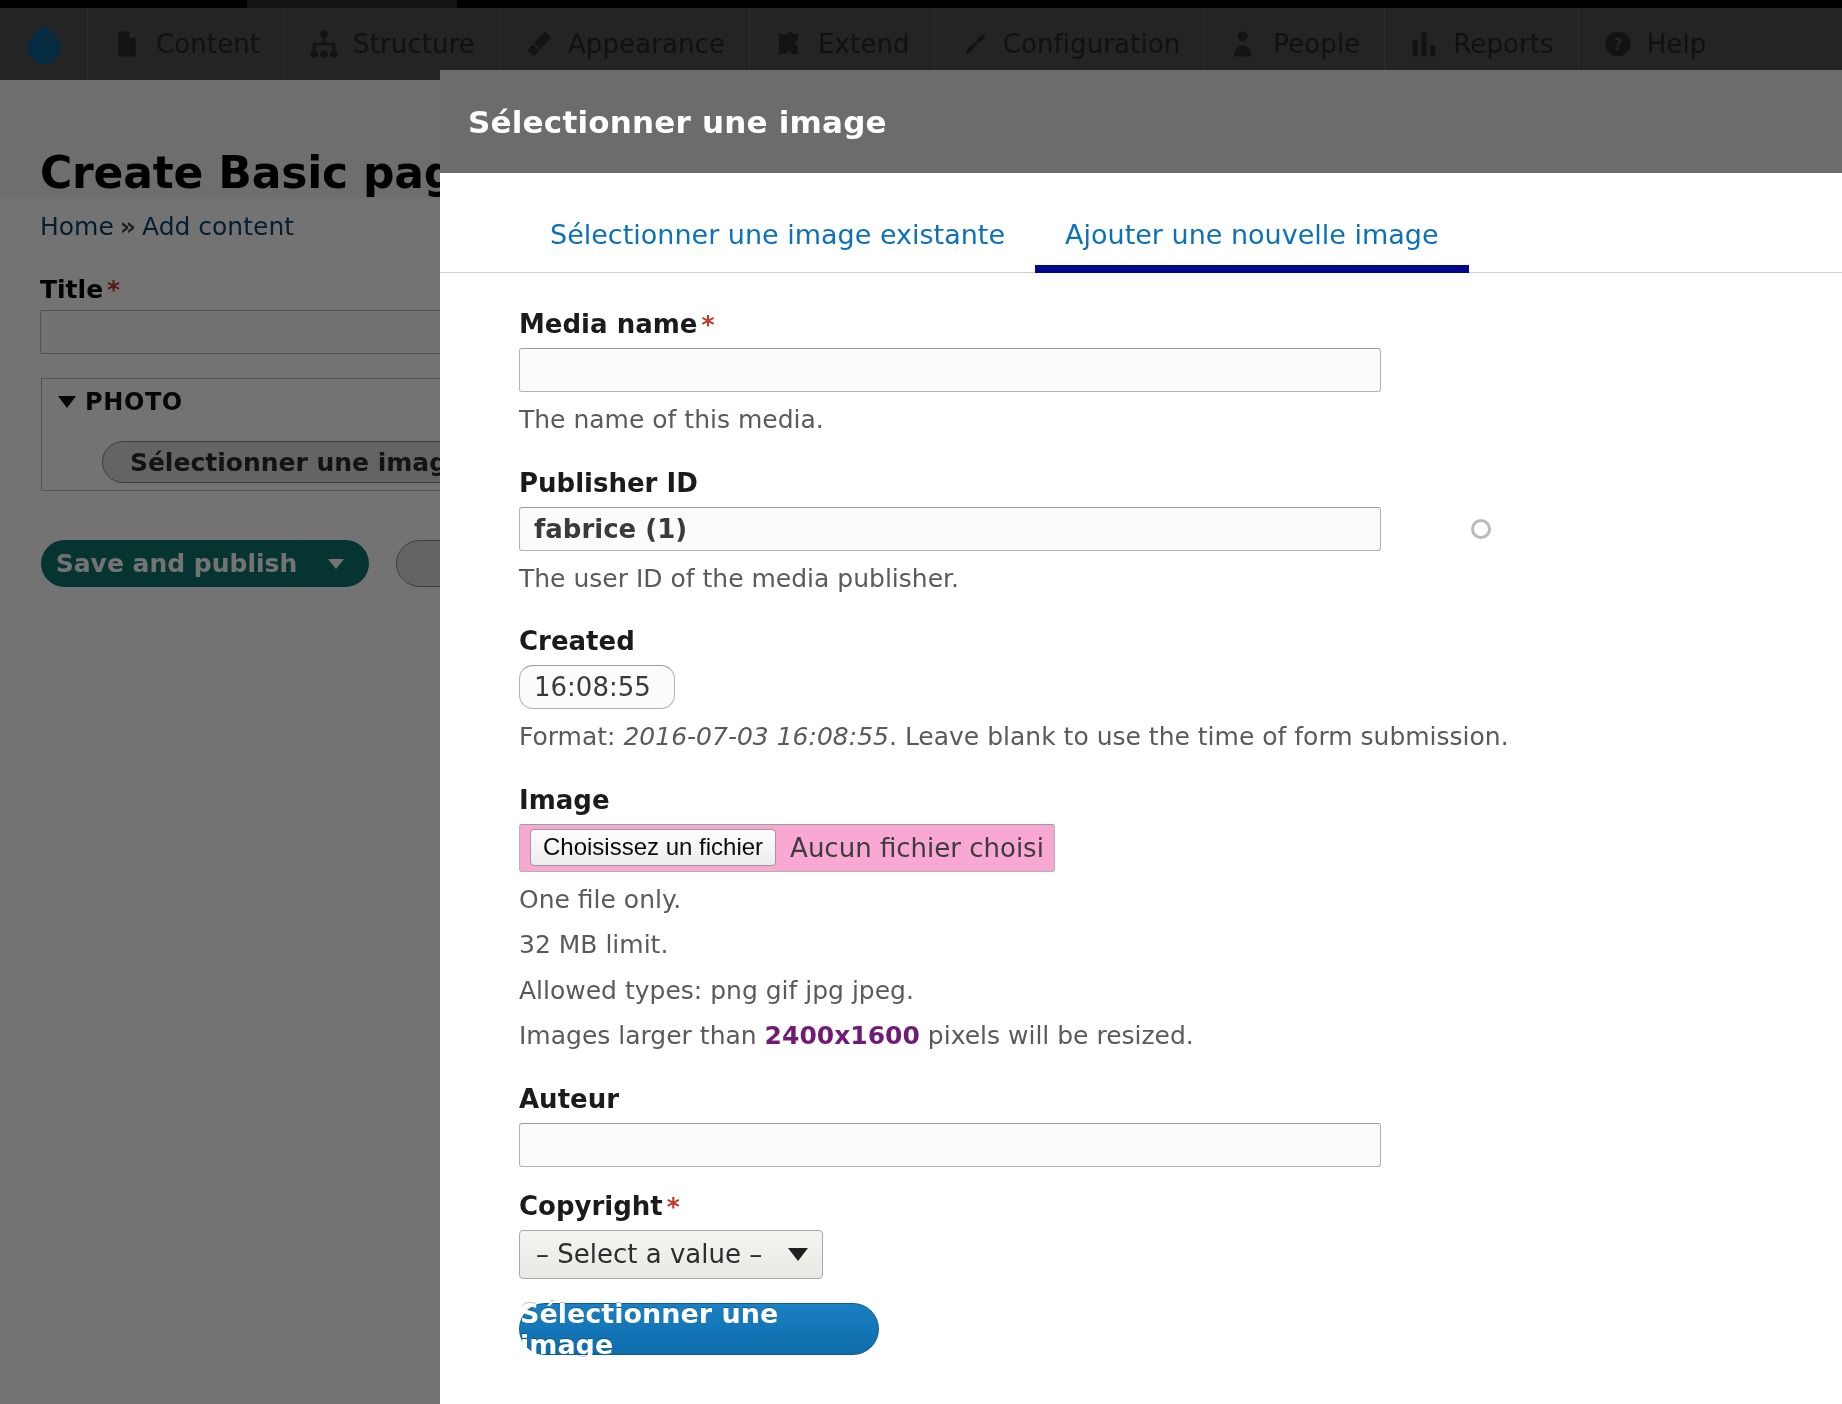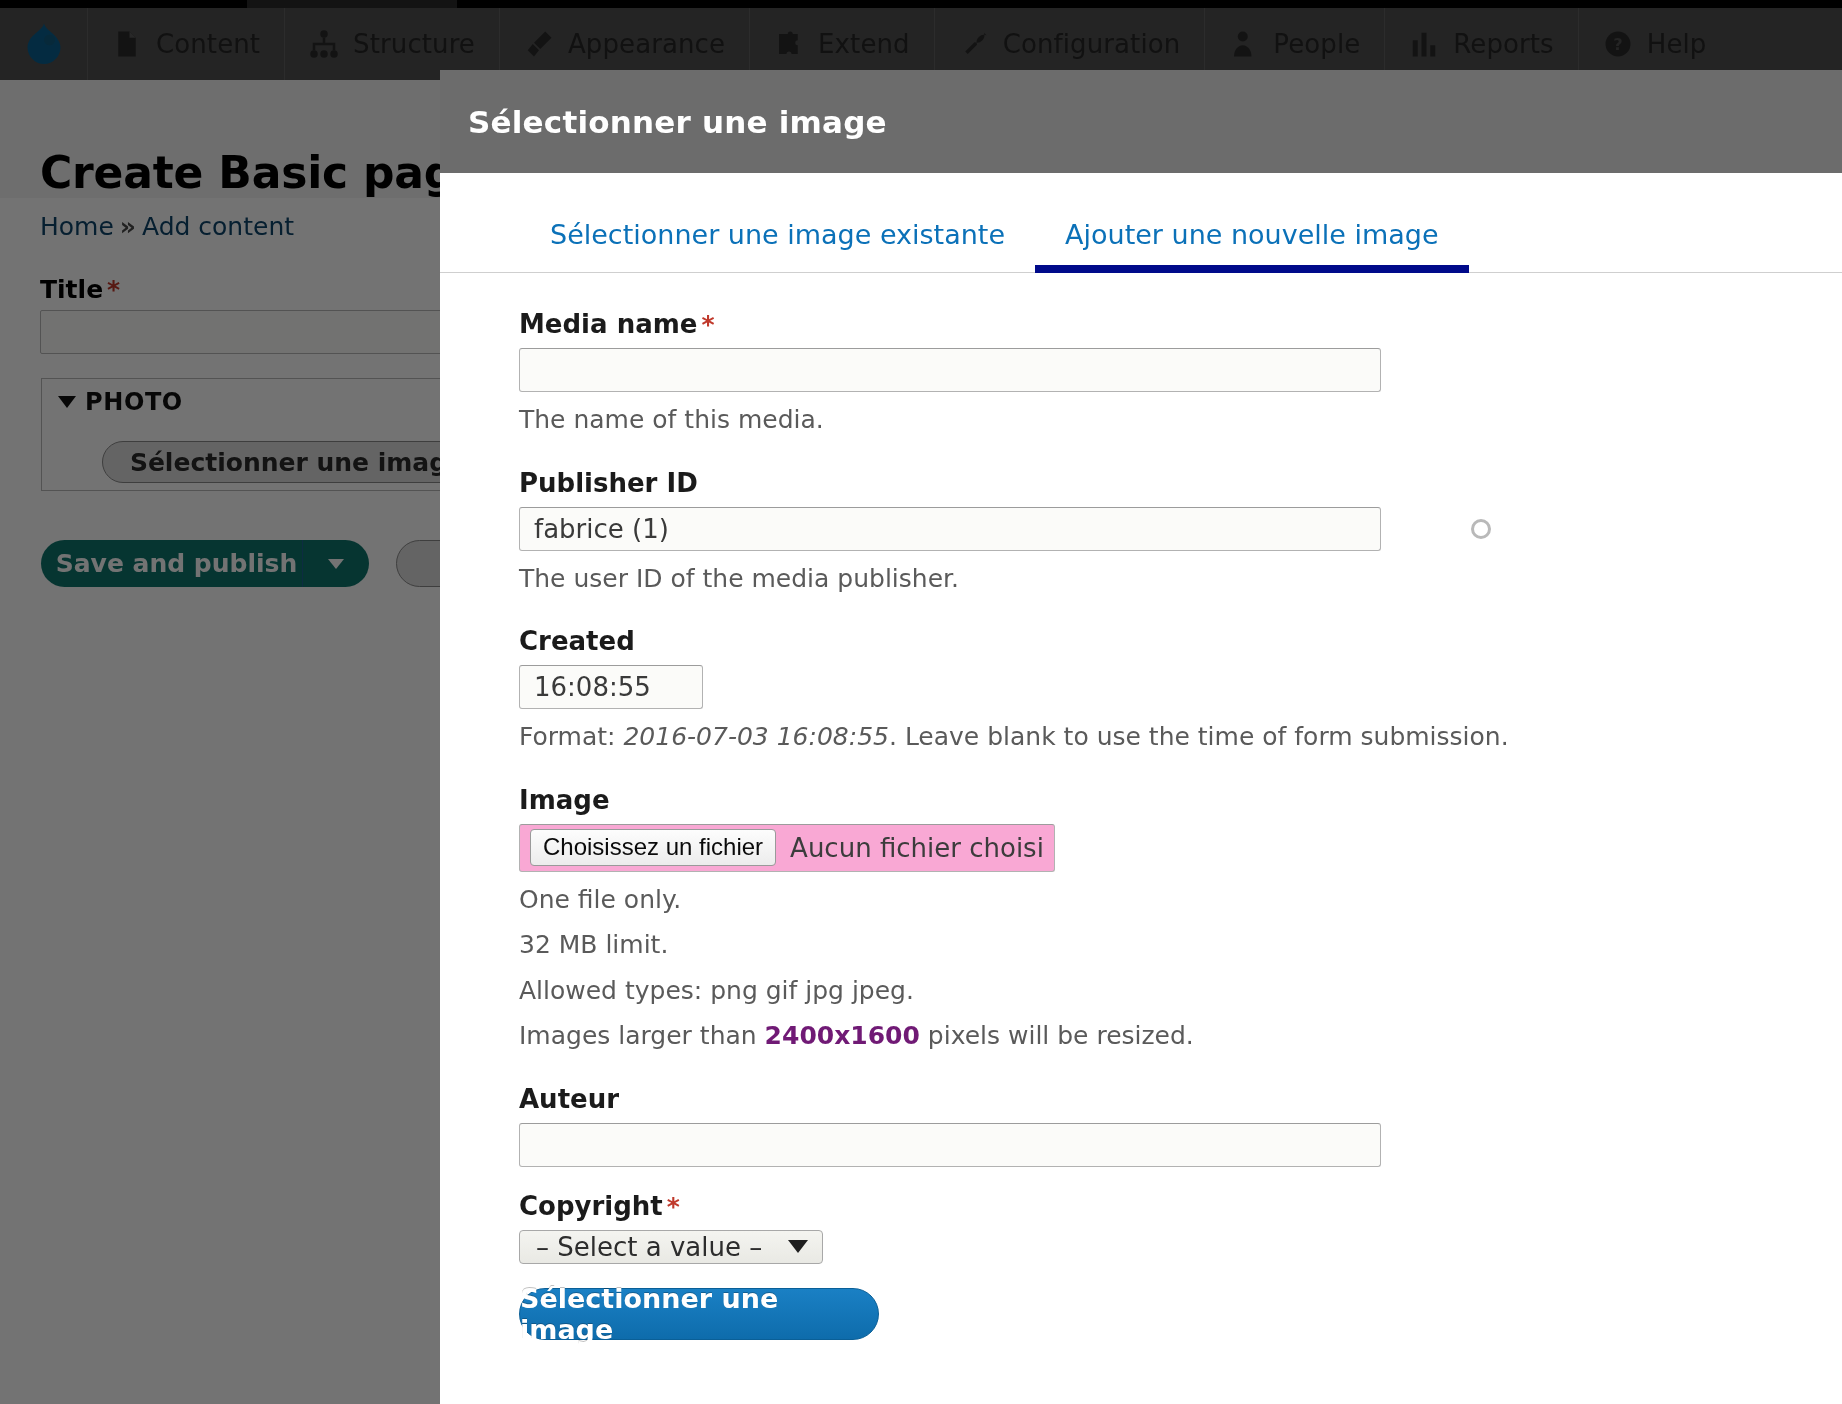--- a/index.html
+++ b/index.html
@@ -320,38 +320,39 @@
     font-size: 26px;
     color: #3a3a3a;
     padding: 0 14px;
     font-family: "DejaVu Sans", sans-serif;
     display: flex;
     align-items: center;
   }
   .autocomplete-wrap {
     position: relative;
     width: 988px;
+    font-weight: bold;
   }
   .throbber {
     position: absolute;
     right: 16px;
     top: 50%;
     transform: translateY(-50%);
     width: 20px; height: 20px;
     border-radius: 50%;
     border: 3px solid #b9b9b9;
     box-sizing: border-box;
   }
 
   .created-row {
     display: flex;
     gap: 14px;
   }
   .date-input { width: 266px; }
-  .time-input { width: 184px; }
+  .time-input { width: 156px; border-radius: 14px; }
 
   .file-row {
     display: inline-flex;
     align-items: center;
     height: 48px;
     border: 1px solid #b2b2b2;
     border-top-color: #9c9c9c;
     border-radius: 3px;
     background: #f9a8d4;
     padding: 0 10px;
@@ -370,21 +371,21 @@
   .file-name {
     font-size: 26px;
     color: #3c3c3c;
     padding-left: 14px;
   }
 
   .select-box {
     display: inline-flex;
     align-items: center;
     justify-content: space-between;
-    height: 34px;
+    height: 49px;
     min-width: 268px;
     border: 1px solid #a8a8a8;
     border-radius: 4px;
     background: linear-gradient(#f4f4f0, #e9e9e4);
     padding: 0 14px 0 16px;
     box-sizing: border-box;
     font-size: 26px;
     color: #2d2d2d;
   }
   .select-box .arrow {

